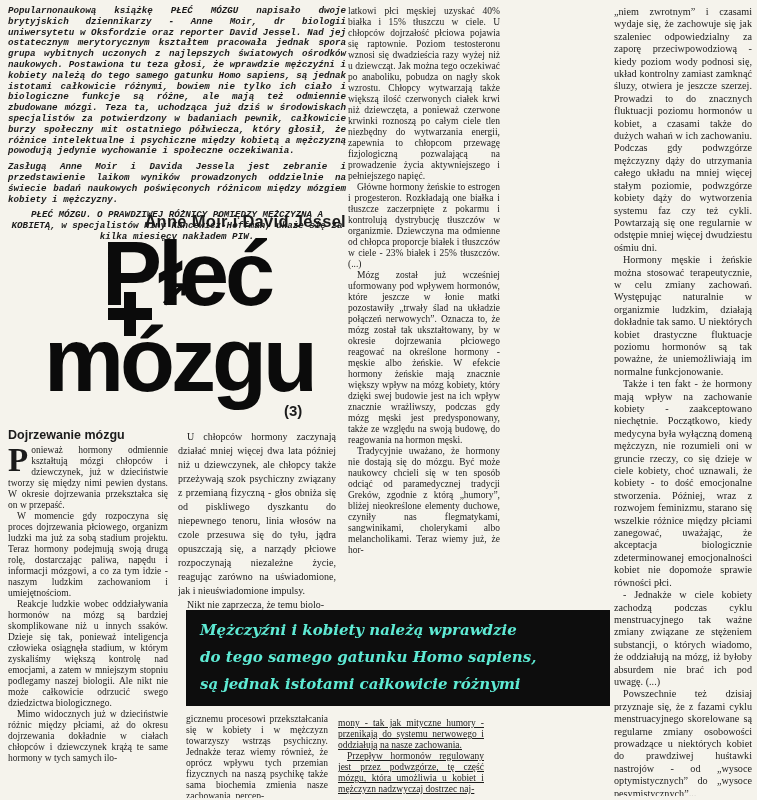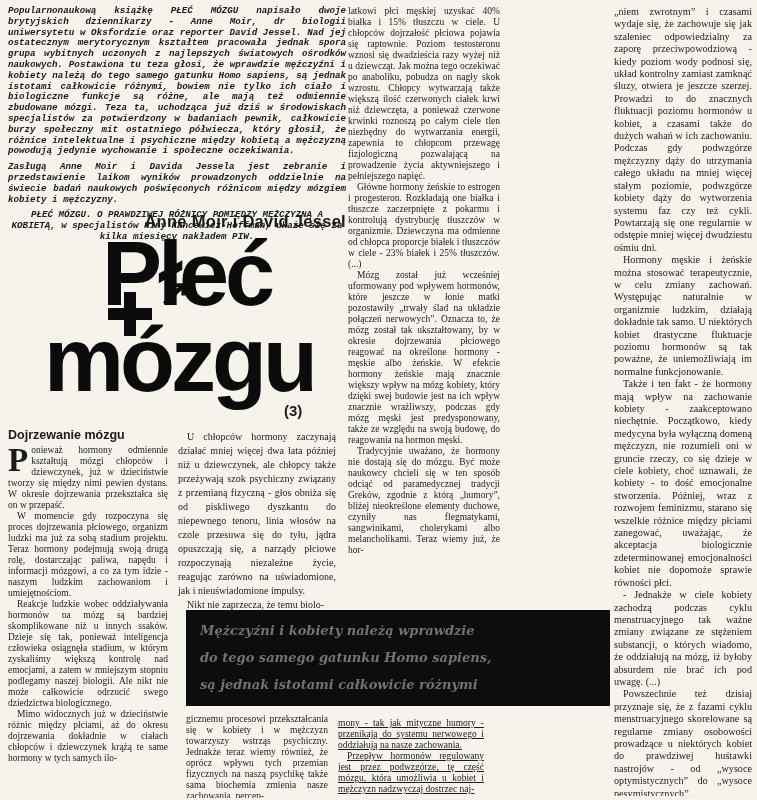--- a/index.html
+++ b/index.html
@@ -85,24 +85,24 @@
   .col3  { left: 348px; top: 6px;   width: 152px; height: 602px; }
   .col4  { left: 614px; top: 6px;   width: 138px; height: 790px; font-size: 10.2px; line-height: 12.4px; }
   .col2b { left: 186px; top: 714px; width: 142px; height: 84px; }
   .col3b { left: 338px; top: 718px; width: 146px; height: 84px; text-decoration: underline; }
 
   
   .banner {
     position: absolute;
     left: 186px; top: 610px; width: 424px; height: 96px;
     box-sizing: border-box;
-    background: #0d0d0d; color: #737373;
+    background: #0d0d0d; color: #5eead4;
     font-family: "DejaVu Serif", serif;
     font-style: italic; font-weight: bold;
-    font-size: 13px; line-height: 27px;
+    font-size: 15px; line-height: 27px;
     padding: 7px 10px 0 14px;
     white-space: nowrap;
   }
 </style>
 </head>
 <body>
 
 <div class="page">
 
   <section class="intro">

